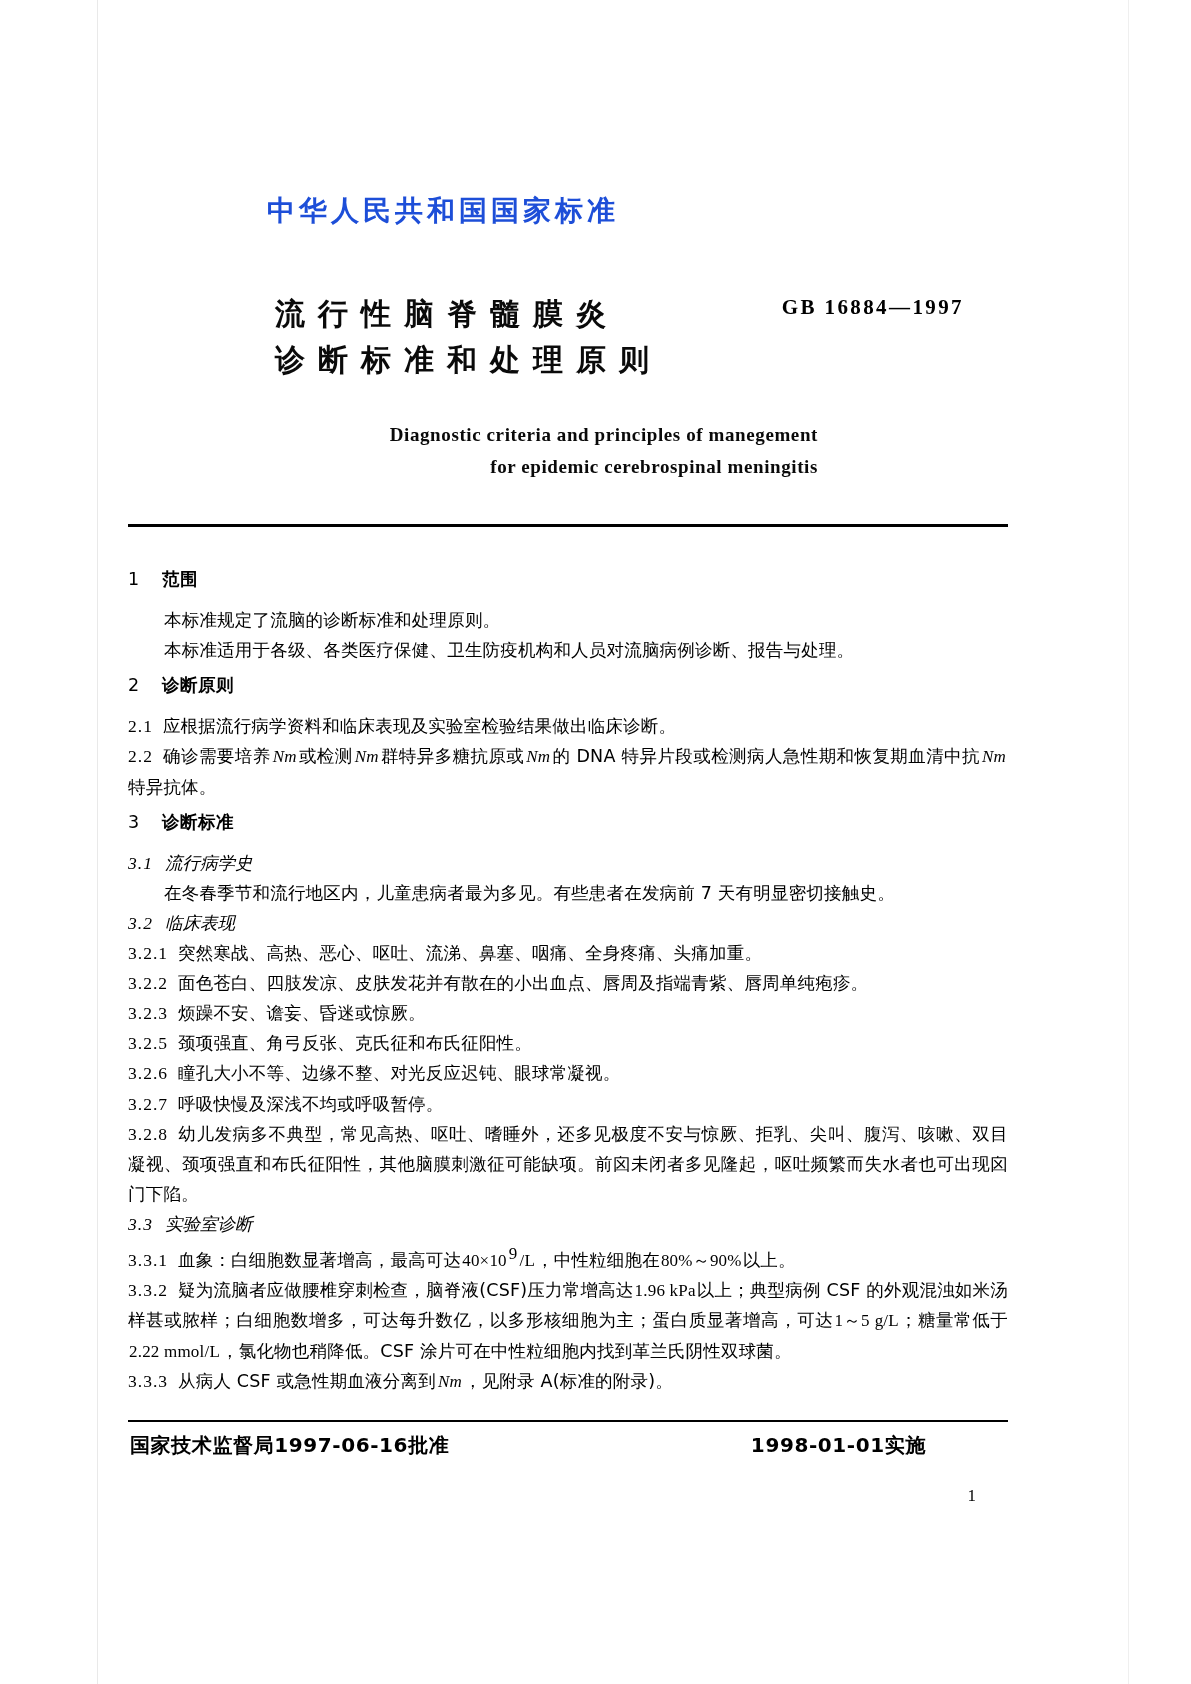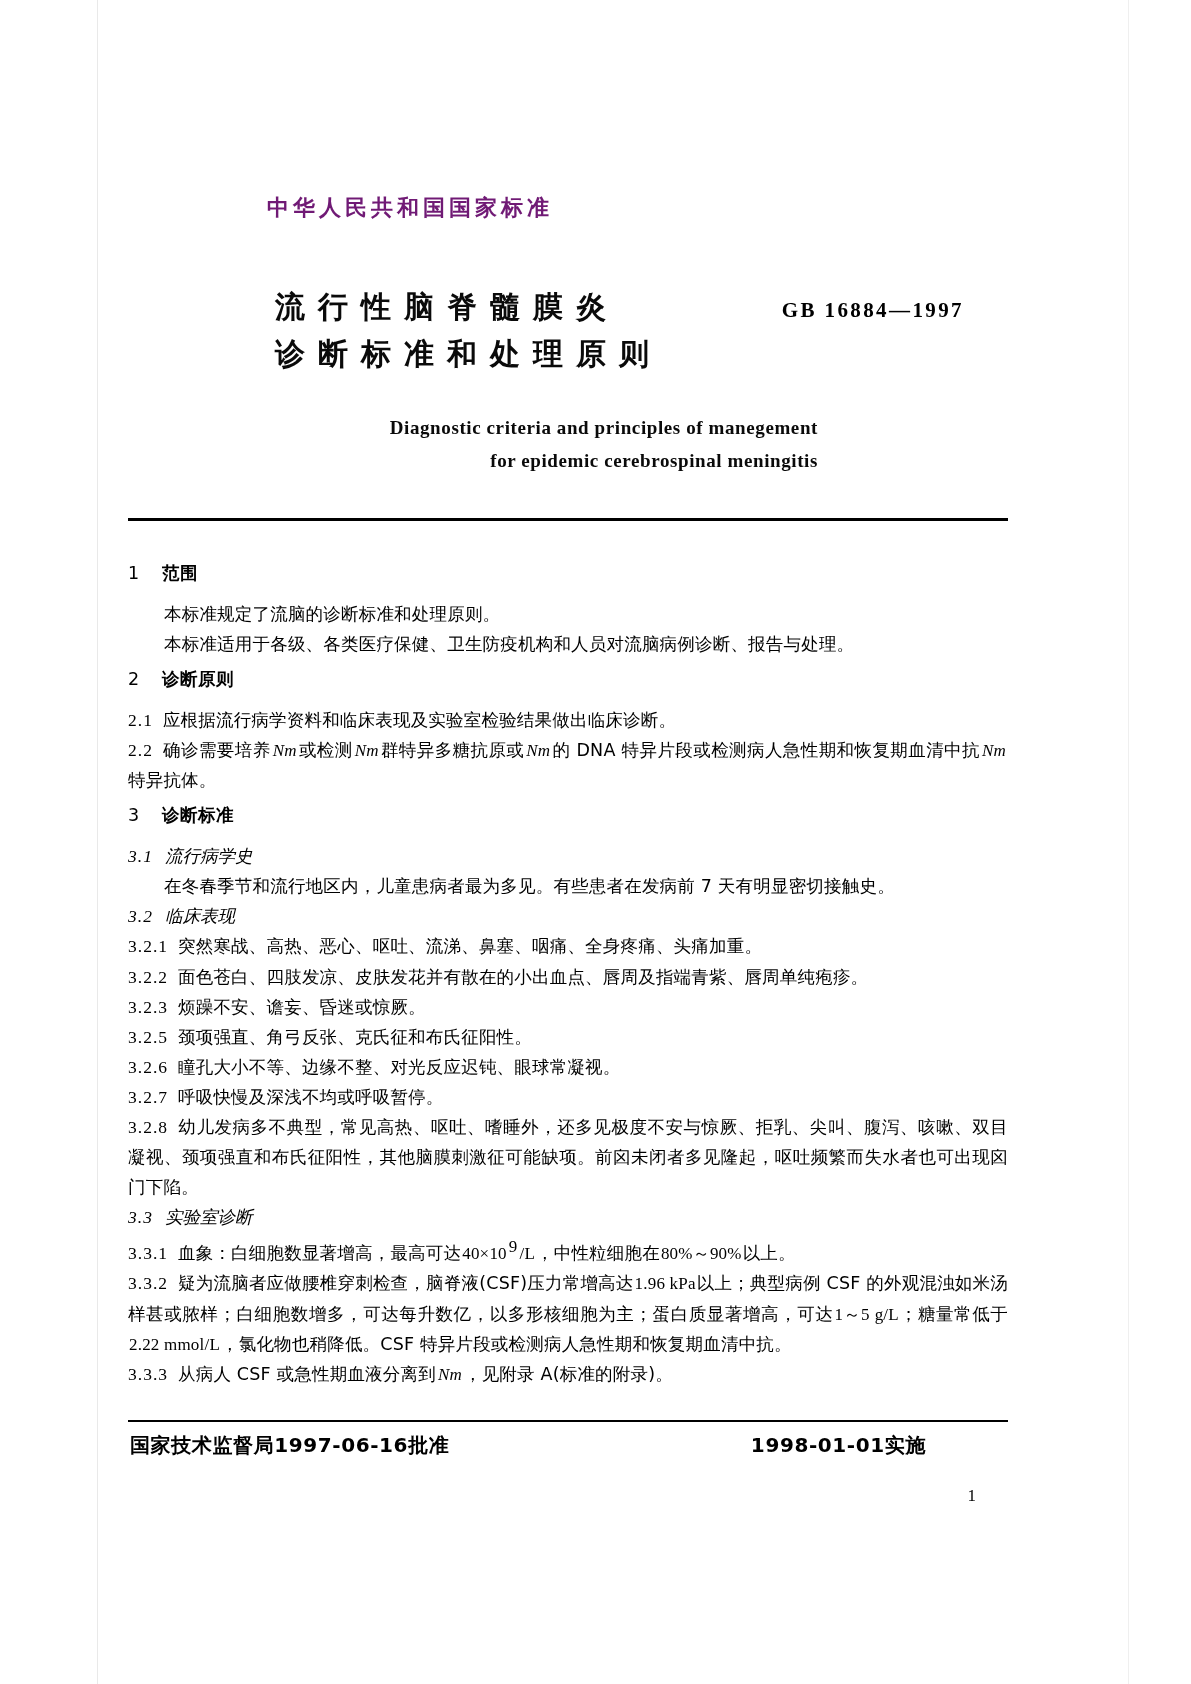--- a/index.html
+++ b/index.html
@@ -38,46 +38,46 @@
     width: 880px;
   }
 
   
   .hdr {
     position: relative;
     padding-top: 196px;
   }
   .nat-std {
     font-family: "DejaVu Sans", "Liberation Sans", sans-serif;
-    font-size: 22px;
+    font-size: 28px;
     font-weight: 700;
     letter-spacing: 4px;
     text-align: left;
     padding-left: 139px;
-    color: #701a75;
+    color: #1d4ed8;
     line-height: 1.1;
   }
   .title-zone {
     position: relative;
     margin-top: 64px;
     height: 96px;
   }
   .doc-title {
     font-family: "DejaVu Sans", "Liberation Sans", sans-serif;
     font-size: 30px;
     font-weight: 700;
     letter-spacing: 13px;
     padding-left: 147px;
     line-height: 1.55;
     color: #0a0a0a;
   }
   .std-no {
     position: absolute;
     right: 44px;
-    top: 14px;
+    top: 4px;
     font-family: "Liberation Serif", "DejaVu Serif", serif;
     font-size: 21px;
     font-weight: 700;
     letter-spacing: 2.4px;
     white-space: nowrap;
   }
   .en-title {
     margin-top: 32px;
     text-align: right;
     padding-right: 190px;
@@ -280,21 +280,21 @@
 
       <p class="sub-h">
         <span class="cn">3.3</span><span>实验室诊断</span>
       </p>
 
       <p class="clause">
         <span class="cn">3.3.1</span><span>血象：白细胞数显著增高，最高可达</span><span class="rm">40×10</span><sup class="rm">9</sup><span class="rm">/L</span><span>，中性粒细胞在</span><span class="rm">80%～90%</span><span>以上。</span>
       </p>
 
       <p class="clause">
-        <span class="cn">3.3.2</span><span>疑为流脑者应做腰椎穿刺检查，脑脊液(CSF)压力常增高达</span><span class="rm">1.96 kPa</span><span>以上；典型病例 CSF 的外观混浊如米汤样甚或脓样；白细胞数增多，可达每升数亿，以多形核细胞为主；蛋白质显著增高，可达</span><span class="rm">1～5 g/L</span><span>；糖量常低于</span><span class="rm">2.22 mmol/L</span><span>，氯化物也稍降低。CSF 特异片段或检测病人急性期和恢复期血清中抗。</span>
+        <span class="cn">3.3.2</span><span>疑为流脑者应做腰椎穿刺检查，脑脊液(CSF)压力常增高达</span><span class="rm">1.96 kPa</span><span>以上；典型病例 CSF 的外观混浊如米汤样甚或脓样；白细胞数增多，可达每升数亿，以多形核细胞为主；蛋白质显著增高，可达</span><span class="rm">1～5 g/L</span><span>；糖量常低于</span><span class="rm">2.22 mmol/L</span><span>，氯化物也稍降低。CSF 涂片可在中性粒细胞内找到革兰氏阴性双球菌。</span>
       </p>
 
       <p class="clause">
         <span class="cn">3.3.3</span><span>从病人 CSF 或急性期血液分离到</span><i class="sci">Nm</i><span>，见附录 A(标准的附录)。</span>
       </p>
 
     </div>
   </div>
 
   <div class="footer-wrap">

